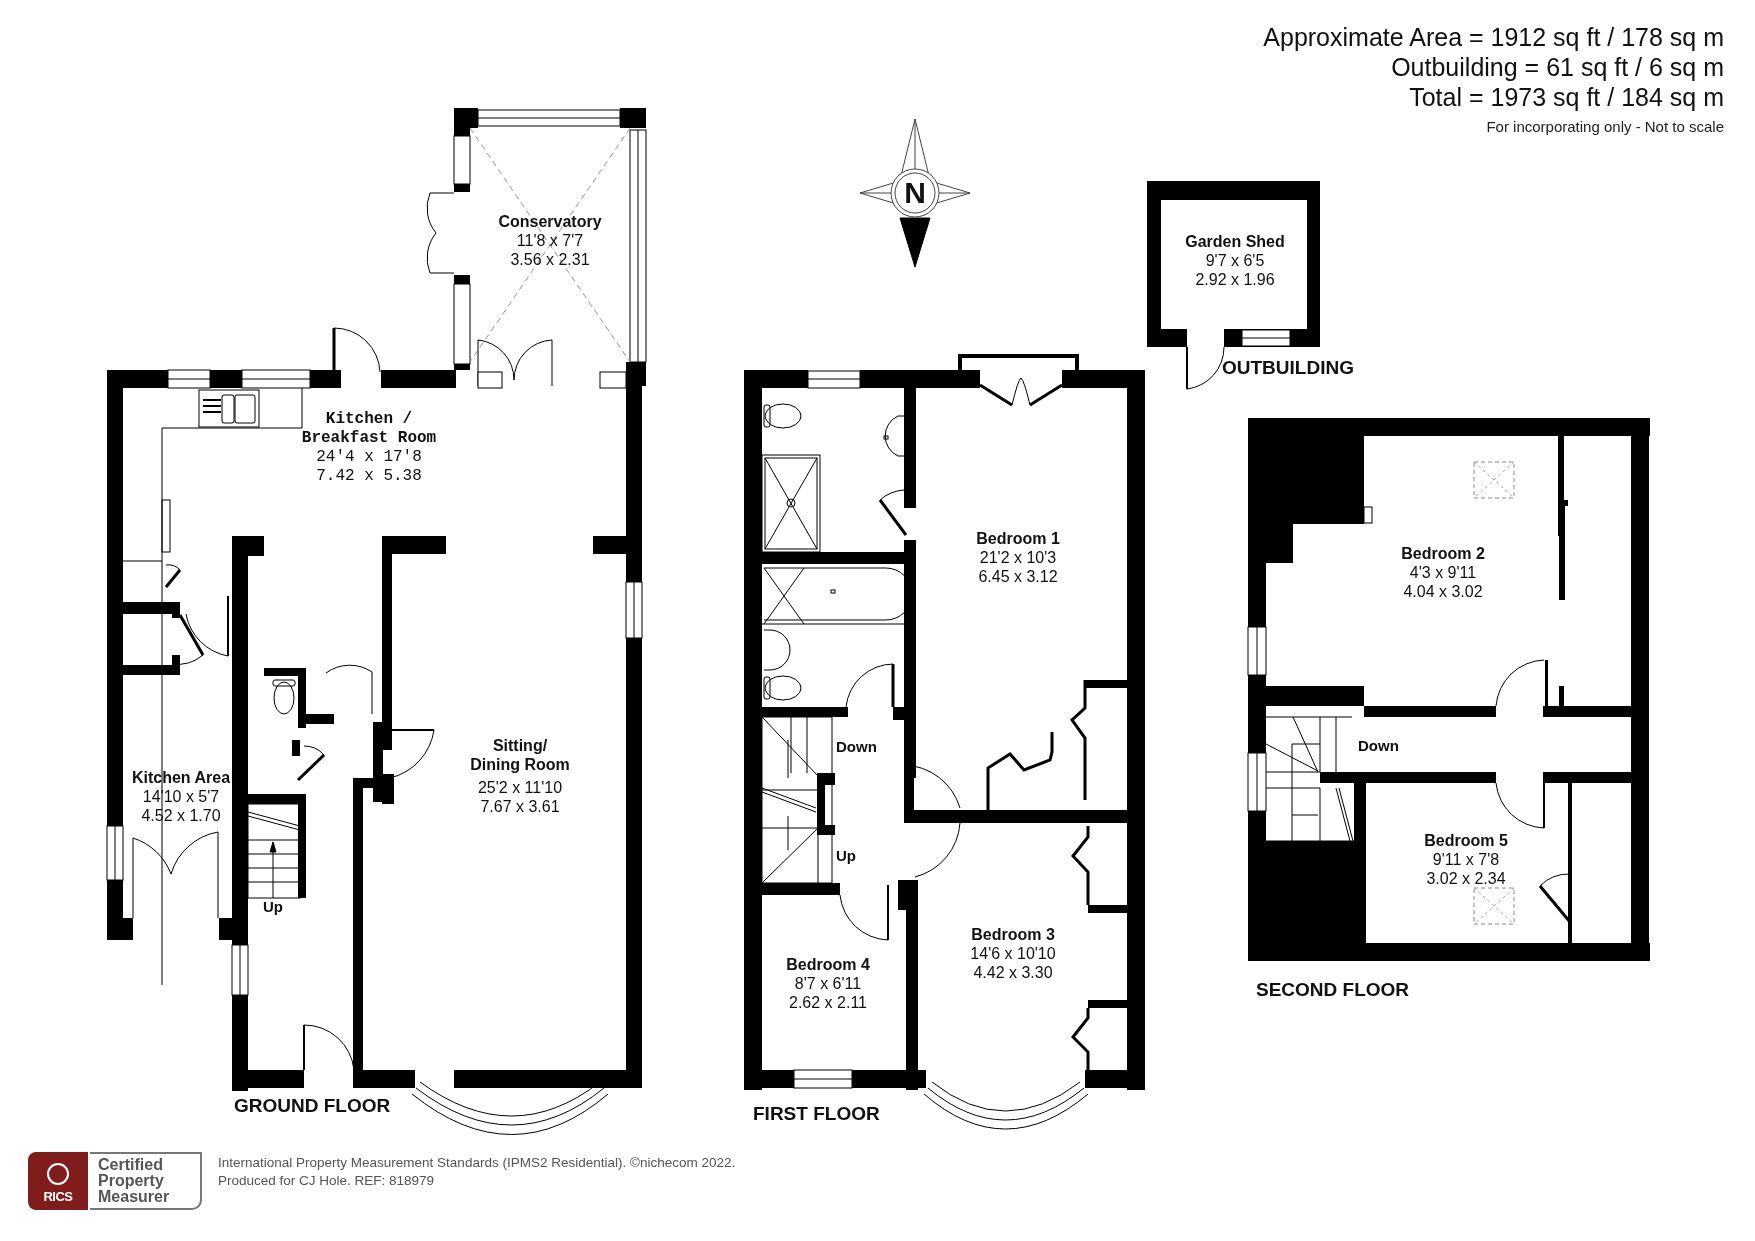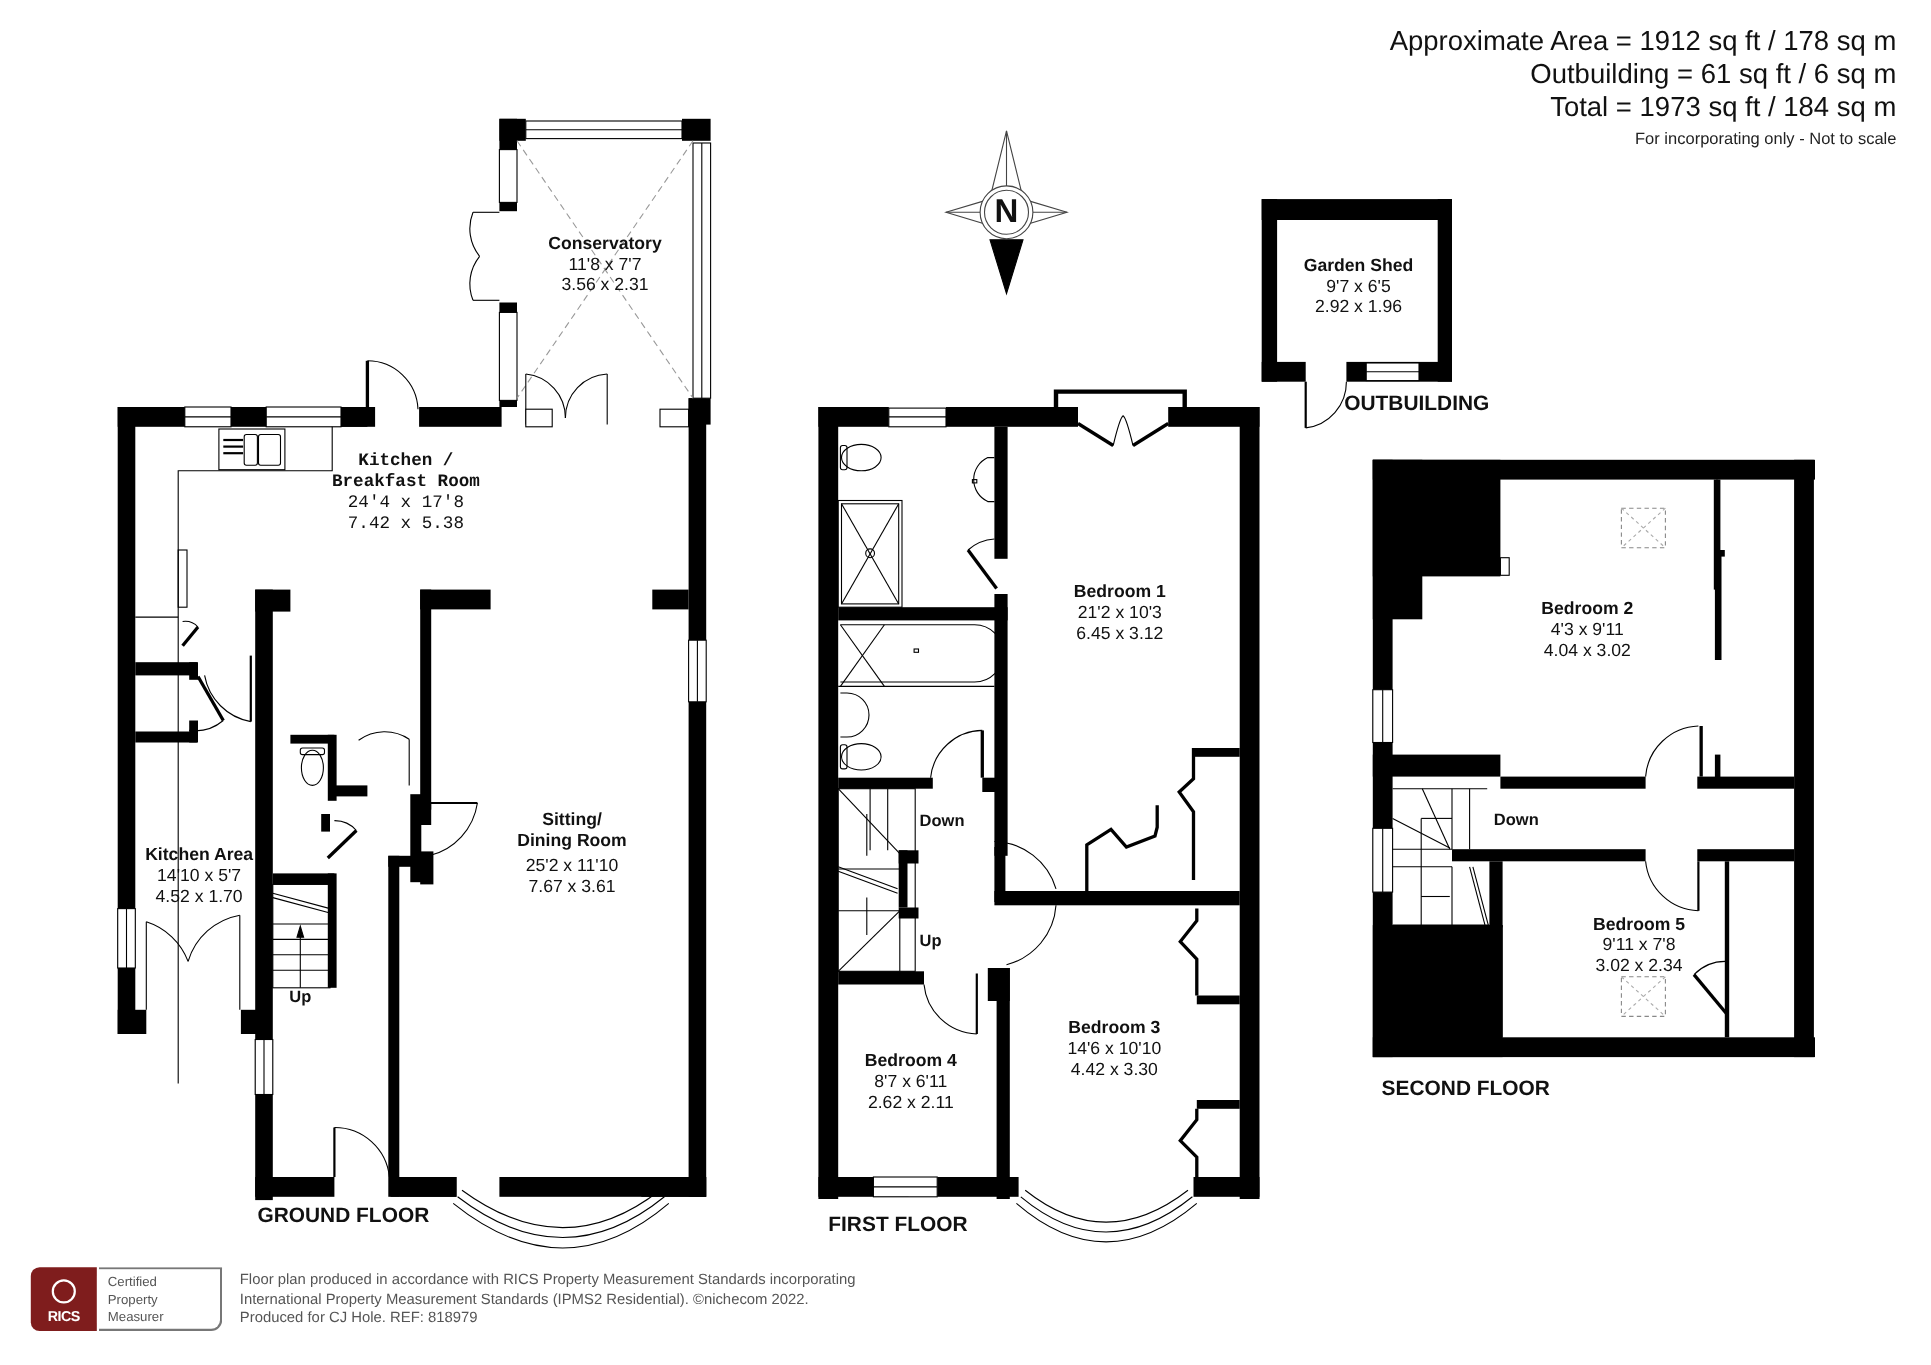--- a/index.html
+++ b/index.html
@@ -15,21 +15,21 @@
   .room .dim { font-size: 16px; line-height: 19px; }
   .floor-label { position: absolute; font-weight: bold; font-size: 19px; }
   .stair-label { position: absolute; font-weight: bold; font-size: 15px; }
   .compass-n { position: absolute; font-weight: bold; font-size: 30px; left: 915px; top: 176px; transform: translateX(-50%); }
   .footer { position: absolute; left: 28px; top: 1152px; display: flex; align-items: stretch; }
   .rics-box { width: 60px; height: 58px; background: #7f1d1d; color: #fff; border-radius: 8px 0 0 8px;
               display: flex; flex-direction: column; align-items: center; justify-content: flex-end; padding-bottom: 6px; box-sizing: border-box; }
   .rics-lion { width: 22px; height: 22px; border-radius: 50%; border: 2px solid #fff; margin-bottom: 4px; box-sizing: border-box; }
   .rics-text { font-weight: bold; font-size: 13px; letter-spacing: -0.5px; }
   .cert-box { width: 112px; height: 58px; border: 2px solid #777; border-left: none; border-radius: 0 0 10px 0; margin-left: 2px;
-              box-sizing: border-box; padding: 3px 8px; color: #555; font-weight: normal; font-size: 12px; line-height: 16px; }
+              box-sizing: border-box; padding: 3px 8px; color: #555; font-weight: bold; font-size: 16px; line-height: 16px; }
   .footer-text { margin-left: 16px; font-size: 13.5px; line-height: 17.5px; color: #555; padding-top: 2px; }
 </style>
 </head>
 <body>
 
 <svg class="plan" viewBox="0 0 1755 1241" xmlns="http://www.w3.org/2000/svg">
 
   <g fill="#000" stroke="none">
 
     <rect x="454" y="108" width="24" height="20"></rect>
@@ -415,36 +415,35 @@
   <div class="dim">9'7 x 6'5</div>
   <div class="dim">2.92 x 1.96</div>
 </div>
 <div class="floor-label" style="left:1222px; top:357px;">OUTBUILDING</div>
 
 <div class="room" style="left:1443px; top:544px;">
   <div class="name">Bedroom 2</div>
   <div class="dim">4'3 x 9'11</div>
   <div class="dim">4.04 x 3.02</div>
 </div>
-<div class="room" style="left:1466px; top:831px;margin-left:24px;">
+<div class="room" style="left:1466px; top:831px;">
   <div class="name">Bedroom 5</div>
   <div class="dim">9'11 x 7'8</div>
   <div class="dim">3.02 x 2.34</div>
 </div>
 <div class="stair-label" style="left:1358px; top:737px;">Down</div>
 <div class="floor-label" style="left:1256px; top:979px;">SECOND FLOOR</div>
 
 <div class="footer">
   <div class="rics-box">
     <div class="rics-lion"></div>
     <div class="rics-text">RICS</div>
   </div>
   <div class="cert-box">
     <div>Certified</div>
     <div>Property</div>
     <div>Measurer</div>
   </div>
   <div class="footer-text">
-    <div>Floor plan produced in accordance with RICS Property Measurement Standards incorporating</div>
     <div>International Property Measurement Standards (IPMS2 Residential).   ©nichecom 2022.</div>
     <div>Produced for CJ Hole.   REF:  818979</div>
   </div>
 </div>
 
 </body></html>

